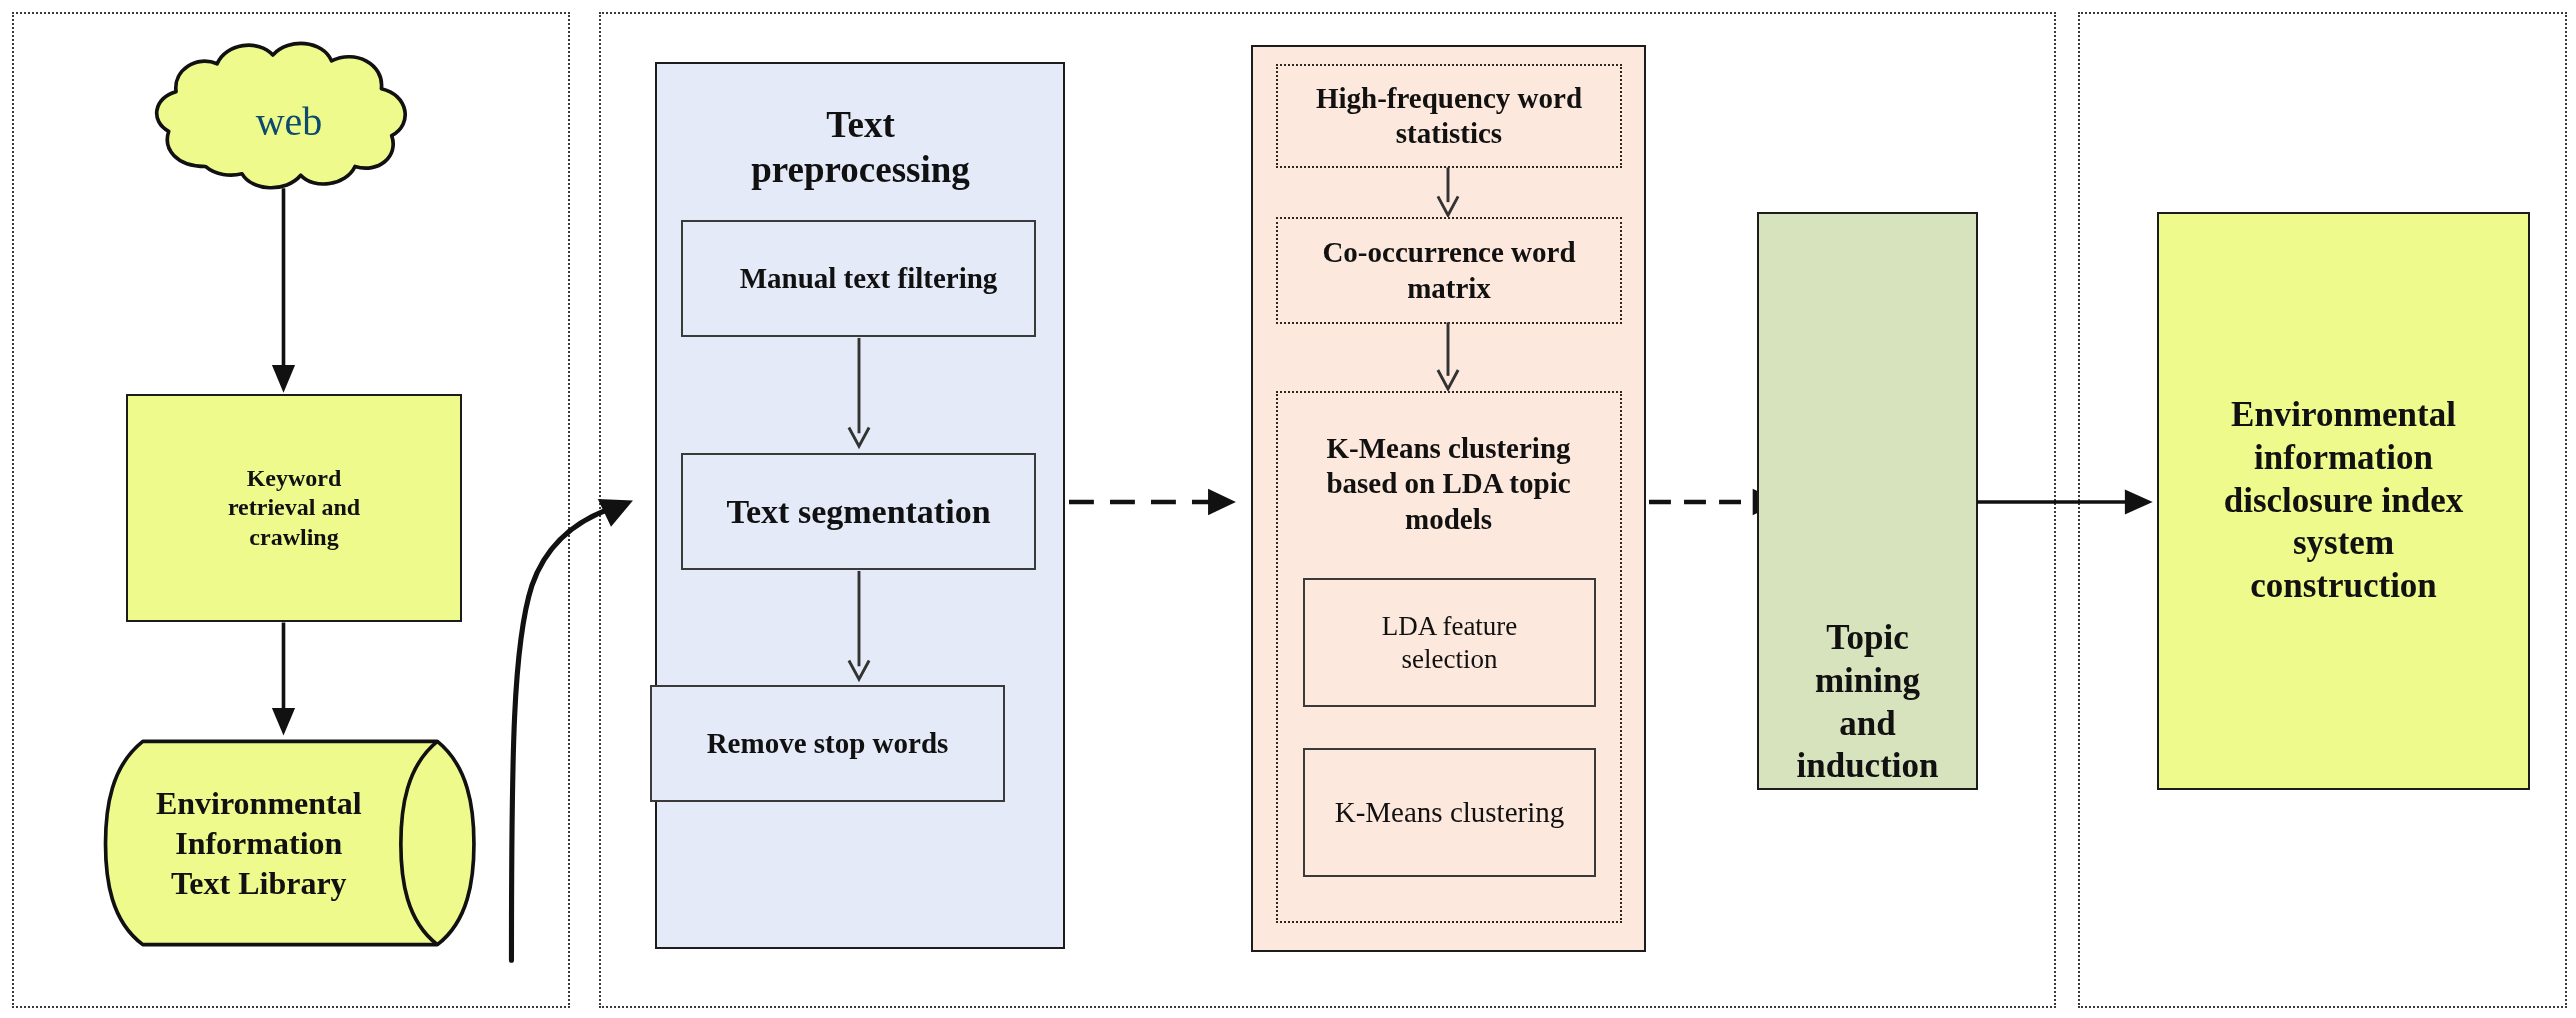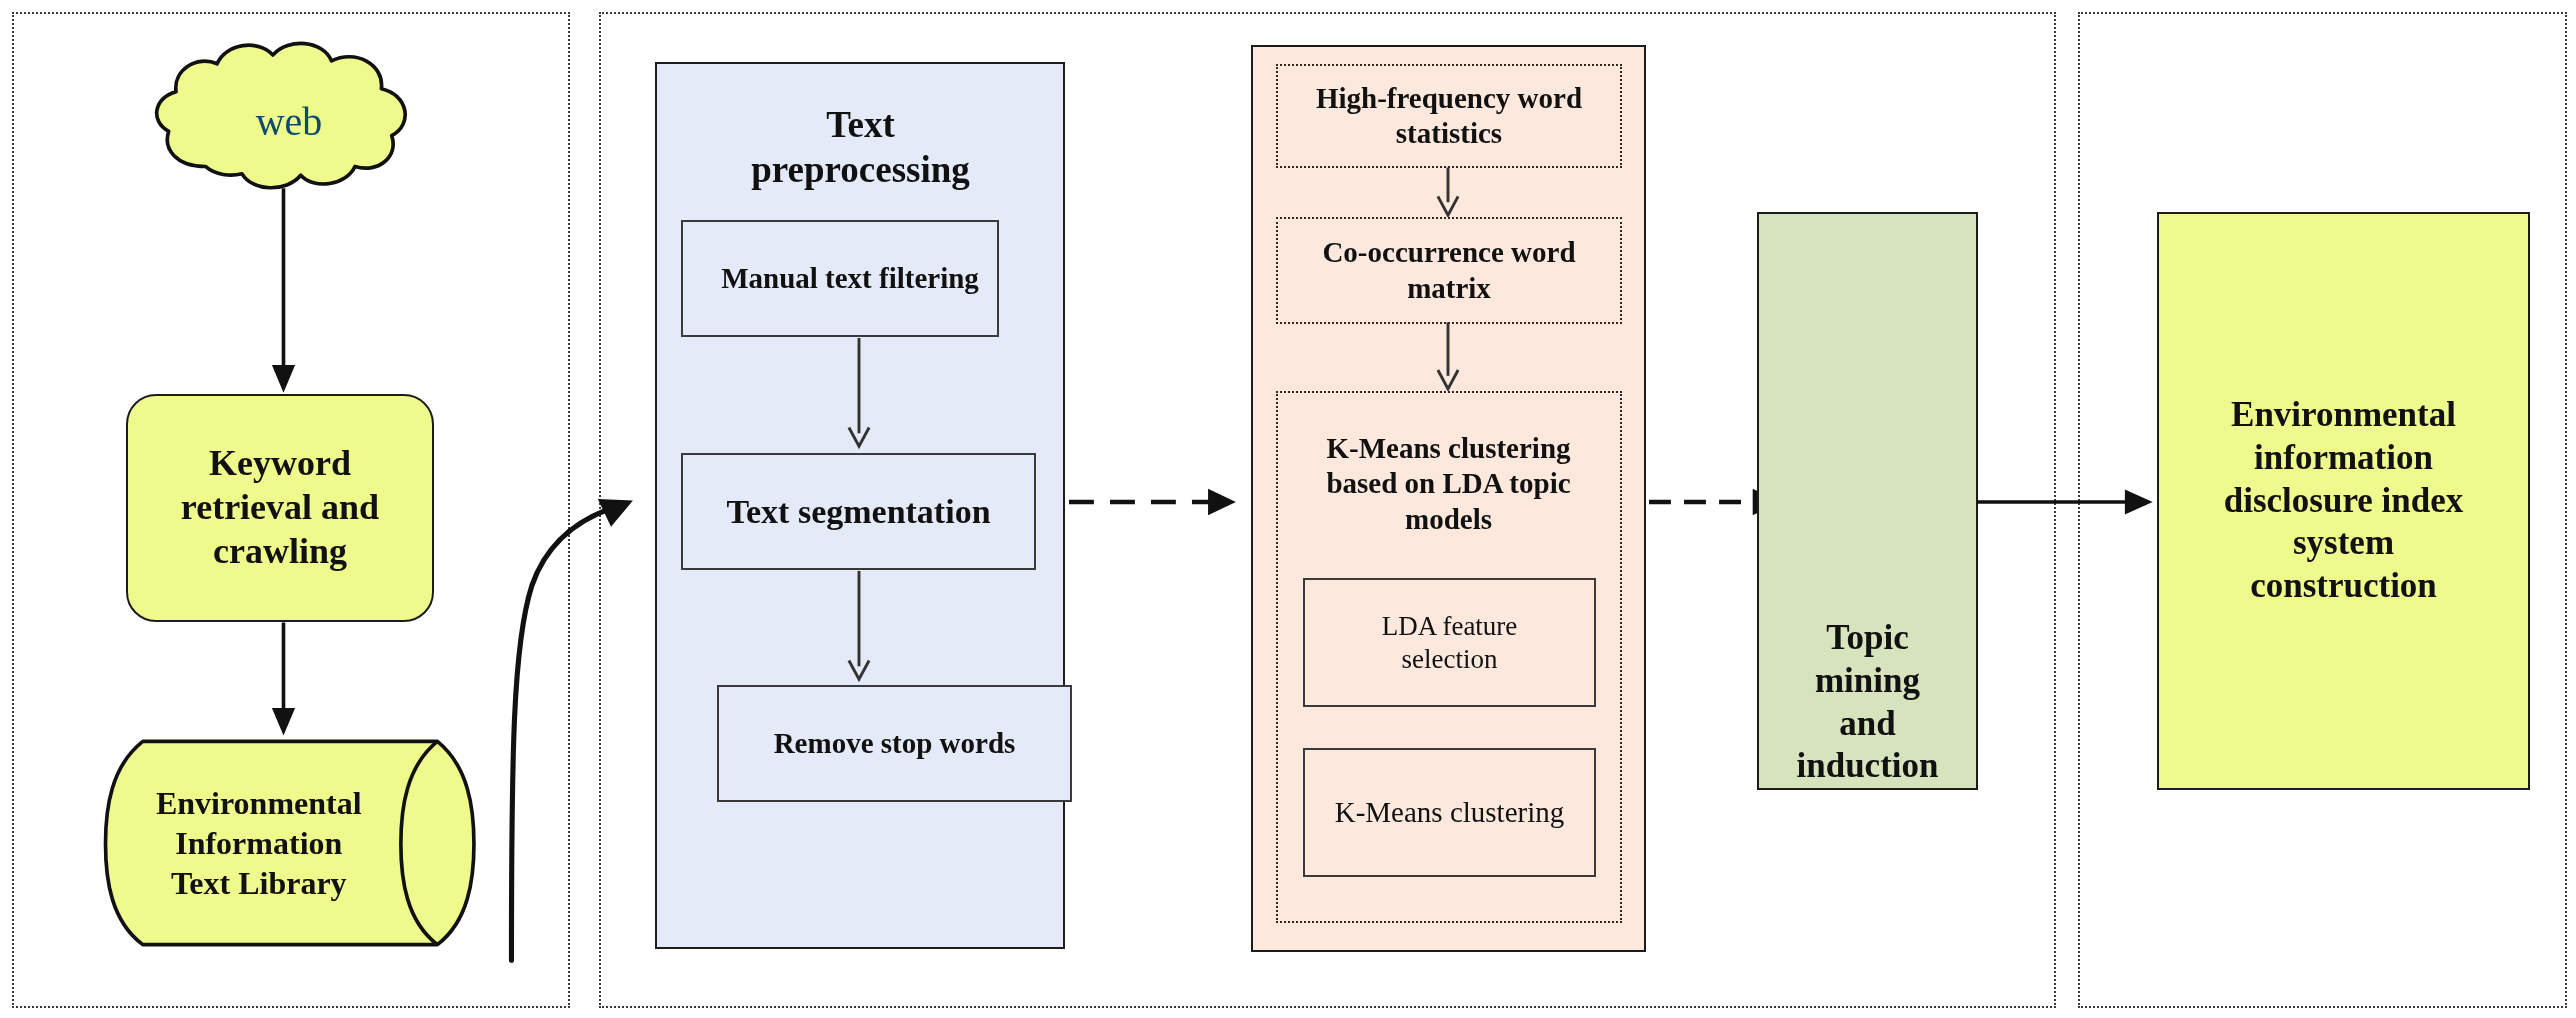--- a/index.html
+++ b/index.html
@@ -120,21 +120,21 @@
     <div class="cloud-label">web</div>
   </div>
 
   <div class="arrow" style="left:269px; top:187px; width:29px; height:209px;">
     <svg width="29" height="209" aria-hidden="true" viewBox="0 0 40 285">
       <line x1="20" y1="0" x2="20" y2="258" stroke="#111" stroke-width="5"></line>
       <polygon points="20,282 4,244 36,244" fill="#111"></polygon>
     </svg>
   </div>
 
-  <div class="node solid-box yellow bold" style="left:126px; top:394px; width:308px; height:228px; font-size:36px;border-radius:30px;">
+  <div class="node solid-box yellow bold" style="left:126px; top:394px; width:336px; height:228px; font-size:24px;">
     <span>Keyword
 retrieval and
 crawling</span>
   </div>
 
   <div class="arrow" style="left:269px; top:622px; width:29px; height:117px;">
     <svg width="29" height="117" aria-hidden="true" viewBox="0 0 40 160">
       <line x1="20" y1="0" x2="20" y2="132" stroke="#111" stroke-width="5"></line>
       <polygon points="20,156 4,118 36,118" fill="#111"></polygon>
     </svg>
@@ -164,21 +164,21 @@
     </svg>
   </div>
 
   <div class="node solid-box blue" style="left:655px; top:62px; width:410px; height:887px; display:block;"></div>
 
   <div class="node blue bold" style="left:663px; top:81px; width:395px; height:132px; font-size:37px; background:transparent;">
     <span>Text
 preprocessing</span>
   </div>
 
-  <div class="node thin-box blue bold" style="left:681px; top:220px; width:318px; height:117px; font-size:29px;padding-left:20px;">
+  <div class="node thin-box blue bold" style="left:681px; top:220px; width:355px; height:117px; font-size:29px;padding-left:20px;">
     <span>Manual text filtering</span>
   </div>
 
   <div class="arrow" style="left:846px; top:337px; width:26px; height:116px;">
     <svg width="26" height="116" aria-hidden="true" viewBox="0 0 36 158">
       <line x1="18" y1="0" x2="18" y2="132" stroke="#333" stroke-width="4"></line>
       <polyline points="4,124 18,150 32,124" fill="none" stroke="#333" stroke-width="4"></polyline>
     </svg>
   </div>
 
@@ -186,21 +186,21 @@
     <span>Text segmentation</span>
   </div>
 
   <div class="arrow" style="left:846px; top:570px; width:26px; height:116px;">
     <svg width="26" height="116" aria-hidden="true" viewBox="0 0 36 158">
       <line x1="18" y1="0" x2="18" y2="132" stroke="#333" stroke-width="4"></line>
       <polyline points="4,124 18,150 32,124" fill="none" stroke="#333" stroke-width="4"></polyline>
     </svg>
   </div>
 
-  <div class="node thin-box blue bold" style="left:717px; top:685px; width:355px; height:117px; font-size:29px;">
+  <div class="node thin-box blue bold" style="left:650px; top:685px; width:355px; height:117px; font-size:29px;">
     <span>Remove stop words</span>
   </div>
 
   <div class="arrow" style="left:1069px; top:480px; width:183px; height:44px;">
     <svg width="183" height="44" aria-hidden="true" viewBox="0 0 250 60">
       <line x1="0" y1="30" x2="198" y2="30" stroke="#111" stroke-width="6" stroke-dasharray="34 22"></line>
       <polygon points="228,30 190,12 190,48" fill="#111"></polygon>
     </svg>
   </div>
 

